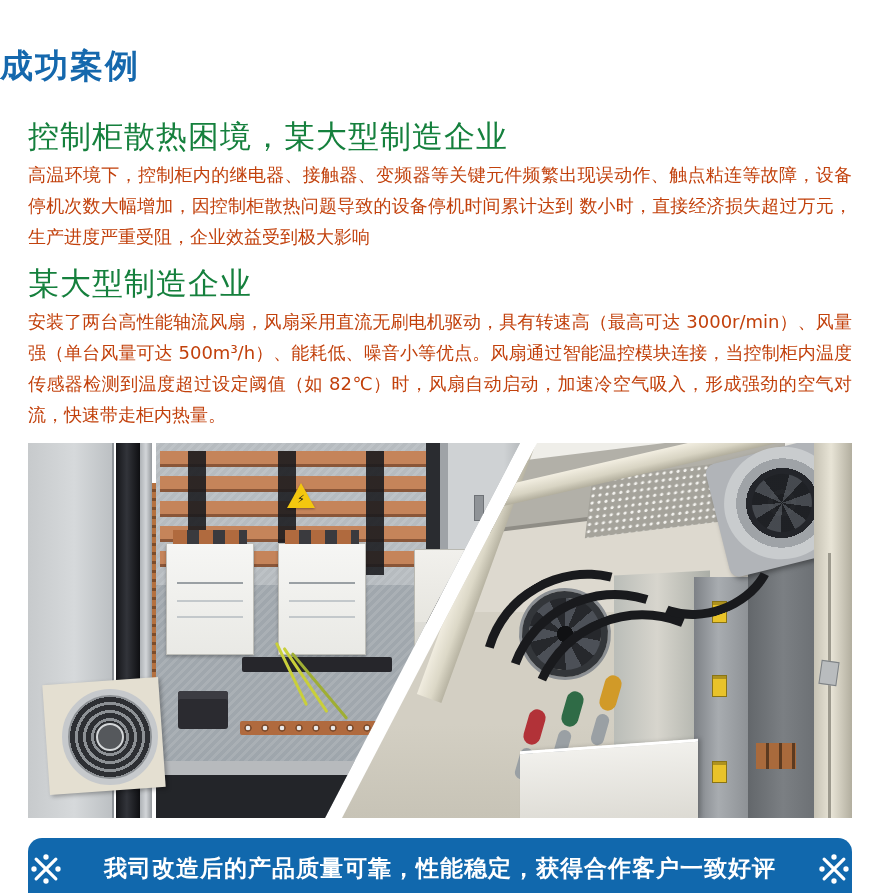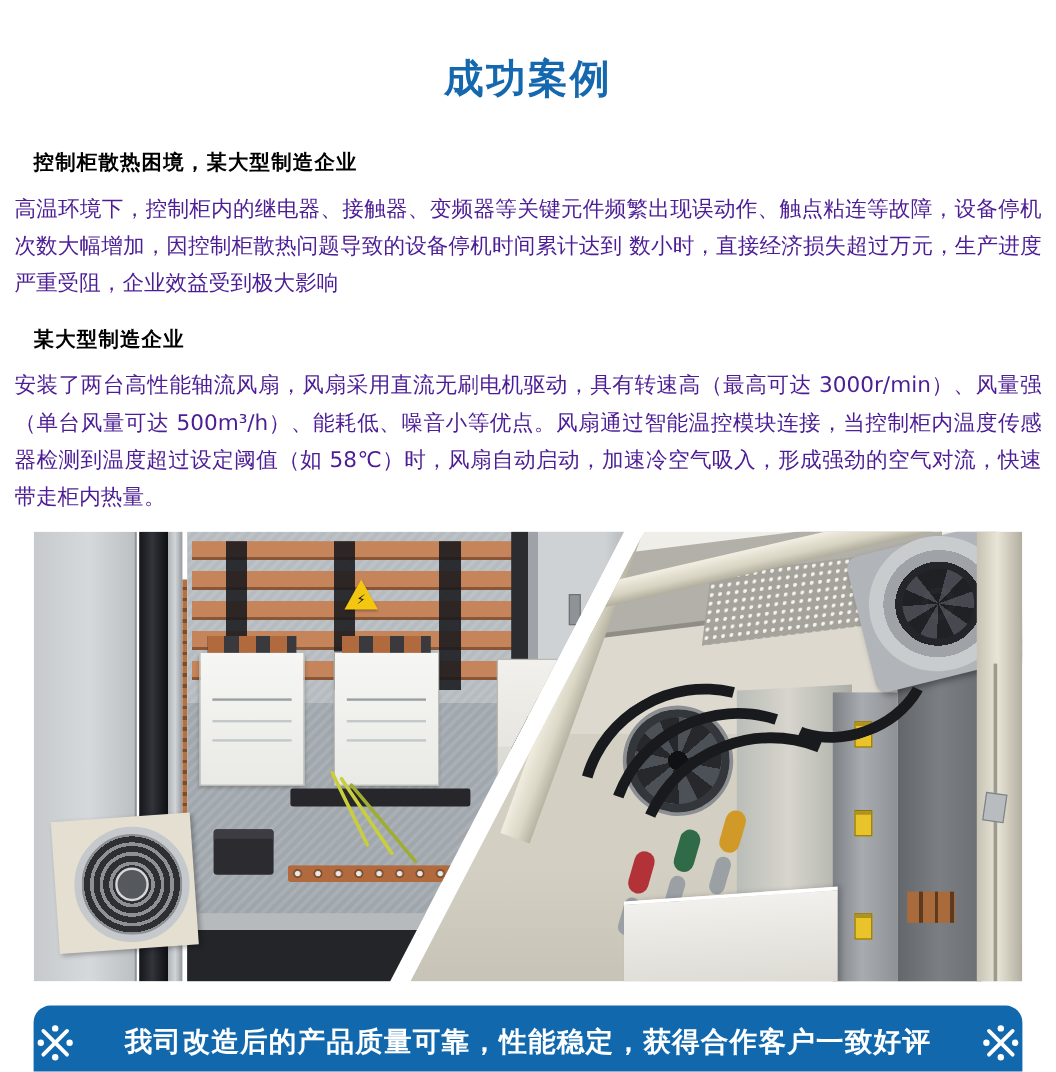--- a/index.html
+++ b/index.html
@@ -5,31 +5,31 @@
   * { box-sizing: border-box; }
   html,body { margin:0; padding:0; }
   body {
     width:880px; height:893px; background:#ffffff;
     font-family:"DejaVu Sans","Liberation Sans",sans-serif;
     color:#1d1d1d; overflow:hidden;
   }
   .page { width:880px; }
 
   h1.page-title {
-    margin:44px 0 0; text-align:center;
+    margin:44px 0 0; 
     font-size:33px; font-weight:bold; color:#1568ad; letter-spacing:2px;
   }
   h2.section-heading {
-    margin:32px 28px 8px; font-size:17px; font-weight:bold;
-    color:#000000; letter-spacing:1px; line-height:30px;
+    margin:32px 28px 8px; font-size:31px; font-weight:normal;
+    color:#15803d; letter-spacing:1px; line-height:30px;
   }
   h2.section-heading.second { margin-top:16px; }
   p.section-body {
-    margin:0 12px; font-size:18px; line-height:31px;
-    text-align:justify; color:#4c1d95;
+    margin:0 28px; font-size:18px; line-height:31px;
+    text-align:justify; color:#c2410c;
   }
 
   
   .gallery {
     position:relative; width:824px; height:375px;
     margin:13px 28px 0; background:#ffffff; overflow:hidden;
   }
   .half { position:absolute; inset:0; }
   .half-left  { clip-path:polygon(0 0, 492px 0, 297px 100%, 0 100%); }
   .half-right { clip-path:polygon(509px 0, 100% 0, 100% 100%, 314px 100%); }
@@ -168,21 +168,21 @@
 <body>
 
 <div class="page">
 
   <h1 class="page-title">成功案例</h1>
 
   <h2 class="section-heading">控制柜散热困境，某大型制造企业</h2>
   <p class="section-body">高温环境下，控制柜内的继电器、接触器、变频器等关键元件频繁出现误动作、触点粘连等故障，设备停机次数大幅增加，因控制柜散热问题导致的设备停机时间累计达到 数小时，直接经济损失超过万元，生产进度严重受阻，企业效益受到极大影响</p>
 
   <h2 class="section-heading second">某大型制造企业</h2>
-  <p class="section-body">安装了两台高性能轴流风扇，风扇采用直流无刷电机驱动，具有转速高（最高可达 3000r/min）、风量强（单台风量可达 500m³/h）、能耗低、噪音小等优点。风扇通过智能温控模块连接，当控制柜内温度传感器检测到温度超过设定阈值（如 58℃）时，风扇自动启动，加速冷空气吸入，形成强劲的空气对流，快速带走柜内热量。</p>
+  <p class="section-body">安装了两台高性能轴流风扇，风扇采用直流无刷电机驱动，具有转速高（最高可达 3000r/min）、风量强（单台风量可达 500m³/h）、能耗低、噪音小等优点。风扇通过智能温控模块连接，当控制柜内温度传感器检测到温度超过设定阈值（如 82℃）时，风扇自动启动，加速冷空气吸入，形成强劲的空气对流，快速带走柜内热量。</p>
 
   <div class="gallery">
 
     <div class="half half-left">
       <div class="art lp-door"></div>
       <div class="art lp-frame"></div>
       <div class="art lp-rail"></div>
       <div class="art lp-pins"></div>
       <div class="art lp-backplate"></div>
       <div class="art lp-busbars"></div>

